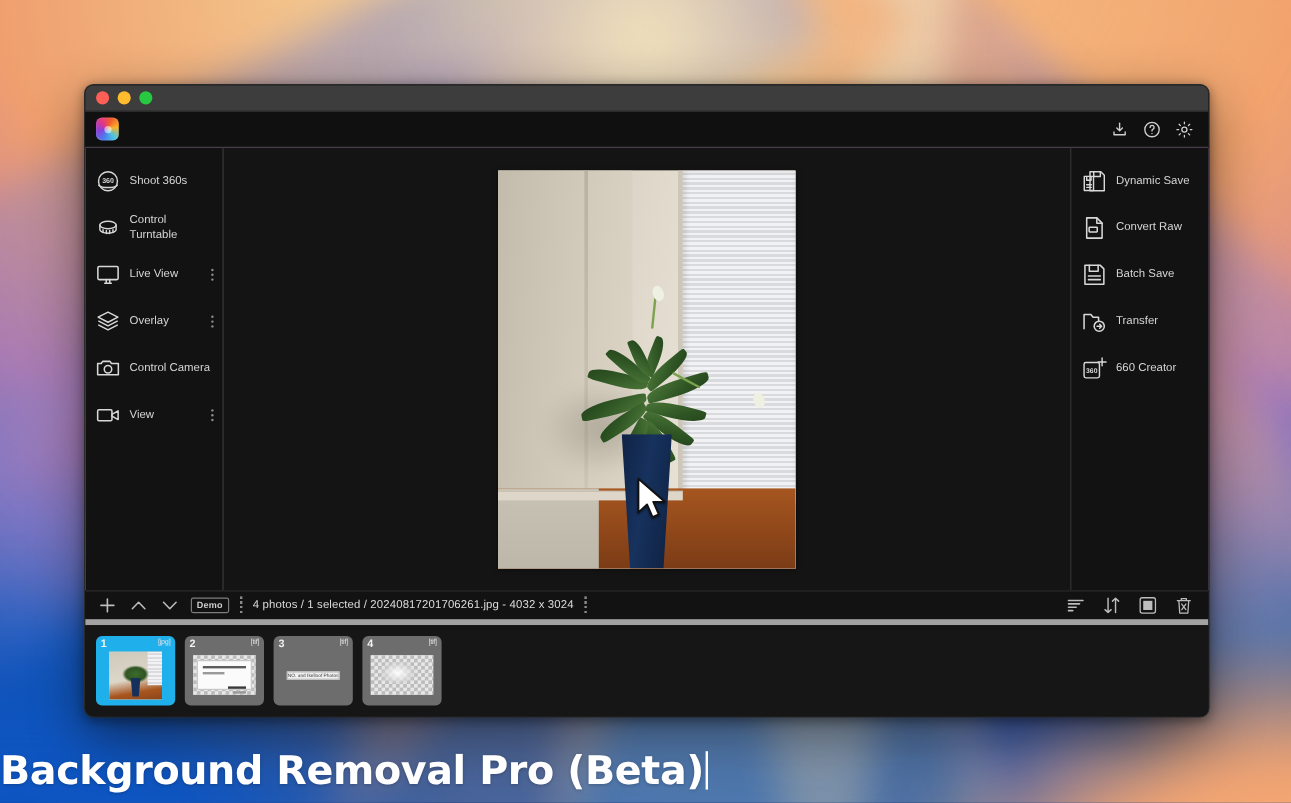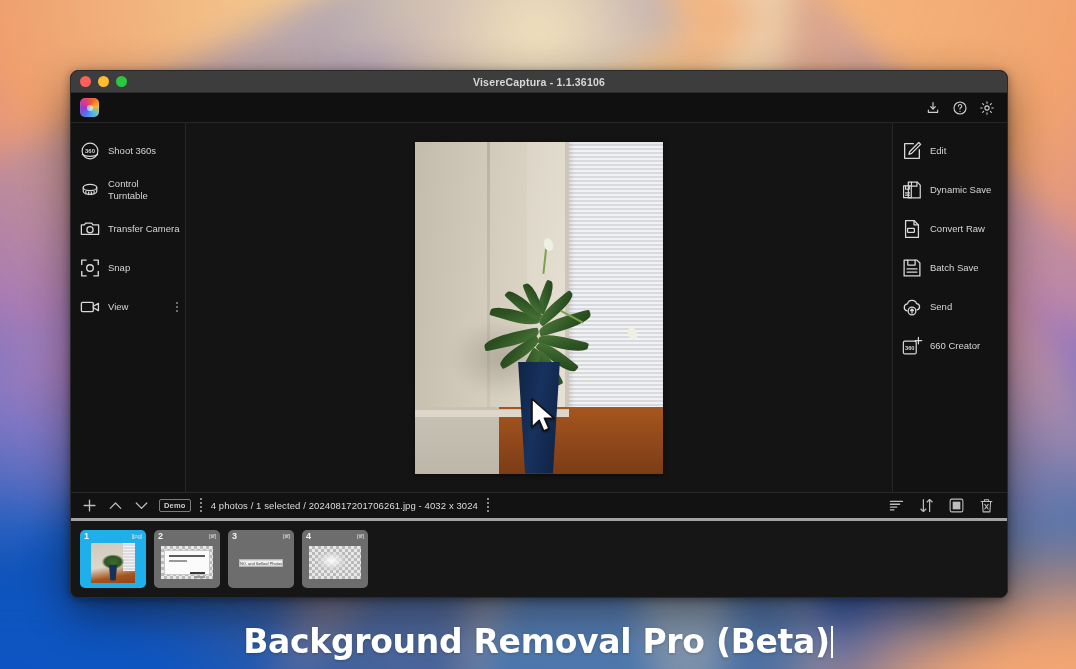--- a/index.html
+++ b/index.html
@@ -209,21 +209,21 @@
     width: 0; height: 0;
     pointer-events: none;
   }
   .cursor svg { display: block; filter: drop-shadow(0 1px 1px rgba(0,0,0,.55)); }
 
   
   .statusbar {
     height: 29px; flex: 0 0 29px;
     background: #121212;
     border-top: 1px solid #272727;
-    border-bottom: 3px solid #a3a3a3;
+    border-bottom: 5px solid #a3a3a3;
     display: flex; align-items: center;
     padding: 0 12px 0 10px; gap: 9px;
   }
   .sb-icon { width: 17px; height: 17px; color: #bdbdbd; flex: 0 0 auto; }
   .sb-icon svg { width: 100%; height: 100%; display: block; }
   .demo-badge {
     font-size: 7.5px; color: #cfcfcf;
     border: 1px solid #7d7d7d; border-radius: 2px;
     padding: 1px 4px; letter-spacing: .2px;
     font-weight: bold;
@@ -309,21 +309,20 @@
     background: radial-gradient(50% 55% at 50% 60%, #3d6b2c 0%, #2f5524 55%, rgba(47,85,36,0) 75%);
   }
   .th-plant .blind {
     position: absolute; right: 0; top: 0; width: 28%; height: 72%;
     background: repeating-linear-gradient(180deg,#f2f2f4 0,#f2f2f4 1.5px,#dcdce0 1.5px,#dcdce0 3px);
   }
 
   
   #caption {
     position: absolute; left: 0; right: 0; bottom: 8px;
-    text-align: center;
     font-size: 33px; font-weight: bold;
     color: #ffffff;
     letter-spacing: -.3px;
     text-shadow: 0 1px 3px rgba(0,0,0,.22);
     font-family: "DejaVu Sans", sans-serif;
   }
   #caption .caret {
     display: inline-block;
     width: 2px; height: 32px;
     background: #ffffff;
@@ -352,21 +351,20 @@
 </div>
 
 <div id="window">
 
   <div class="titlebar">
     <div class="traffic">
       <span class="dot red"></span>
       <span class="dot yellow"></span>
       <span class="dot green"></span>
     </div>
-    <div class="win-title">VisereCaptura - 1.1.36106</div>
   </div>
 
   <div class="apptoolbar">
     <div class="logo"></div>
     <div class="tb-right">
       <span class="tb-icon">
         <svg viewBox="0 0 24 24" fill="none" stroke="currentColor" stroke-width="1.7" stroke-linecap="round" stroke-linejoin="round">
           <path d="M12 4v9"></path>
             <path d="M8.5 10 12 13.5 15.5 10"></path>
             <path d="M5 15v3.5h14V15"></path>
@@ -408,42 +406,62 @@
           <svg viewBox="0 0 24 24" fill="none" stroke="currentColor" stroke-width="1.3" stroke-linecap="round" stroke-linejoin="round">
             <ellipse cx="12" cy="9.2" rx="7.4" ry="3.4"></ellipse>
             <path d="M4.6 9.2v4.2c0 1.9 3.3 3.4 7.4 3.4s7.4-1.5 7.4-3.4V9.2"></path>
             <path d="M7.5 13.6v2.6M10.5 14.3v2.7M13.5 14.3v2.7M16.5 13.6v2.6"></path>
           </svg>
         </span>
         <span class="side-label">Control
 Turntable</span>
       </div>
 
-
+      <div class="side-item">
+        <span class="side-ico">
+          <svg viewBox="0 0 24 24" fill="none" stroke="currentColor" stroke-width="1.4" stroke-linecap="round" stroke-linejoin="round">
+            <rect x="2.8" y="4.4" width="18.4" height="12" rx="1.2"></rect>
+            <path d="M9 19.6h6M10.4 16.4v3.2M13.6 16.4v3.2"></path>
+          </svg>
+        </span>
+        <span class="side-label">Live View</span>
+        <span class="dots-v">
+            <i></i>
+            <i></i>
+            <i></i>
+          </span>
+      </div>
+
+      <div class="side-item">
+        <span class="side-ico">
+          <svg viewBox="0 0 24 24" fill="none" stroke="currentColor" stroke-width="1.3" stroke-linecap="round" stroke-linejoin="round">
+            <path d="M12 3.4 21 8l-9 4.6L3 8z"></path>
+            <path d="M3.6 11.6 12 15.9l8.4-4.3"></path>
+            <path d="M3.6 15.2 12 19.5l8.4-4.3"></path>
+          </svg>
+        </span>
+        <span class="side-label">Overlay</span>
+        <span class="dots-v">
+            <i></i>
+            <i></i>
+            <i></i>
+          </span>
+      </div>
 
 
       <div class="side-item">
         <span class="side-ico">
           <svg viewBox="0 0 24 24" fill="none" stroke="currentColor" stroke-width="1.4" stroke-linecap="round" stroke-linejoin="round">
             <path d="M2.6 7.6h3.2l1.4-2h6.6l1.4 2h6.2v10.2H2.6z"></path>
             <circle cx="12" cy="12.8" r="3.4"></circle>
           </svg>
         </span>
-        <span class="side-label">Transfer Camera</span>
-      </div>
-
-      <div class="side-item">
-        <span class="side-ico">
-          <svg viewBox="0 0 24 24" fill="none" stroke="currentColor" stroke-width="1.5" stroke-linecap="round" stroke-linejoin="round">
-            <path d="M3 8.2V3.4h4.8M16.2 3.4H21v4.8M21 15.8v4.8h-4.8M7.8 20.6H3v-4.8"></path>
-            <circle cx="12" cy="12" r="3.6"></circle>
-          </svg>
-        </span>
-        <span class="side-label">Snap</span>
-      </div>
+        <span class="side-label">Control Camera</span>
+      </div>
+
 
       <div class="side-item">
         <span class="side-ico">
           <svg viewBox="0 0 24 24" fill="none" stroke="currentColor" stroke-width="1.4" stroke-linecap="round" stroke-linejoin="round">
             <rect x="2.6" y="7" width="13" height="10" rx="1.2"></rect>
             <path d="M15.6 11.2l5.6-3.2v8l-5.6-3.2z"></path>
           </svg>
         </span>
         <span class="side-label">View</span>
         <span class="dots-v">
@@ -491,29 +509,20 @@
         <div class="cursor" style="left:115px;top:255px;">
           <svg width="28" height="38" viewBox="0 0 28 38">
             <path d="M2 2 L2 30 L9.2 23.4 L13.8 34 L19 31.6 L14.4 21.2 L24 21.2 Z" fill="#ffffff" stroke="#111111" stroke-width="1.6" stroke-linejoin="round"></path>
           </svg>
         </div>
       </div>
     </div>
 
     <div class="sidebar right">
 
-      <div class="side-item">
-        <span class="side-ico">
-          <svg viewBox="0 0 24 24" fill="none" stroke="currentColor" stroke-width="1.4" stroke-linecap="round" stroke-linejoin="round">
-            <path d="M4 4h9.5M4 4v16h16v-9.5"></path>
-            <path d="M19.4 2.8 21.4 4.8 11.6 14.6 8.6 15.6 9.6 12.6z"></path>
-          </svg>
-        </span>
-        <span class="side-label">Edit</span>
-      </div>
 
       <div class="side-item">
         <span class="side-ico">
           <svg viewBox="0 0 24 24" fill="none" stroke="currentColor" stroke-width="1.3" stroke-linecap="round" stroke-linejoin="round">
             <path d="M8 3.4h9.8L21 6.6v14H8z"></path>
             <path d="M11.4 3.4v4.4h6V3.4"></path>
             <path d="M2.8 7.6h8.4v12.8H2.8z"></path>
             <path d="M5 7.6v3.6h4V7.6M5 15.2h4.2M5 17.6h4.2"></path>
           </svg>
         </span>
@@ -535,31 +544,31 @@
         <span class="side-ico">
           <svg viewBox="0 0 24 24" fill="none" stroke="currentColor" stroke-width="1.4" stroke-linecap="round" stroke-linejoin="round">
             <path d="M3.4 3.4h14L20.6 6.6v14H3.4z"></path>
             <path d="M7.4 3.4v5.4h8V3.4"></path>
             <path d="M6.6 13h10.8M6.6 16.4h10.8"></path>
           </svg>
         </span>
         <span class="side-label">Batch Save</span>
       </div>
 
-
       <div class="side-item">
         <span class="side-ico">
           <svg viewBox="0 0 24 24" fill="none" stroke="currentColor" stroke-width="1.4" stroke-linecap="round" stroke-linejoin="round">
-            <path d="M6.6 16.2A3.8 3.8 0 0 1 7 8.7a5.2 5.2 0 0 1 10-.4 3.5 3.5 0 0 1 .5 6.9"></path>
-            <circle cx="12" cy="16.4" r="4.2"></circle>
-            <path d="M12 18.6v-4.2M10.4 15.8 12 14.2l1.6 1.6"></path>
-          </svg>
-        </span>
-        <span class="side-label">Send</span>
-      </div>
+            <path d="M2.6 18.4V5.6h6.2l2 2.4h5v4"></path>
+            <circle cx="16.4" cy="16.2" r="4.6"></circle>
+            <path d="M14.4 16.2h4M16.8 14.4l1.8 1.8-1.8 1.8"></path>
+          </svg>
+        </span>
+        <span class="side-label">Transfer</span>
+      </div>
+
 
       <div class="side-item">
         <span class="side-ico">
           <svg viewBox="0 0 24 24" fill="none" stroke="currentColor" stroke-width="1.3" stroke-linecap="round" stroke-linejoin="round">
             <rect x="2.6" y="6.6" width="14" height="14" rx="1.6"></rect>
             <text x="9.6" y="16" font-size="6.2" font-weight="bold" fill="currentColor" stroke="none" text-anchor="middle" font-family="Liberation Sans, sans-serif">360</text>
             <path d="M19 2.6v7M15.4 6.2h7.2"></path>
           </svg>
         </span>
         <span class="side-label">660 Creator</span>

